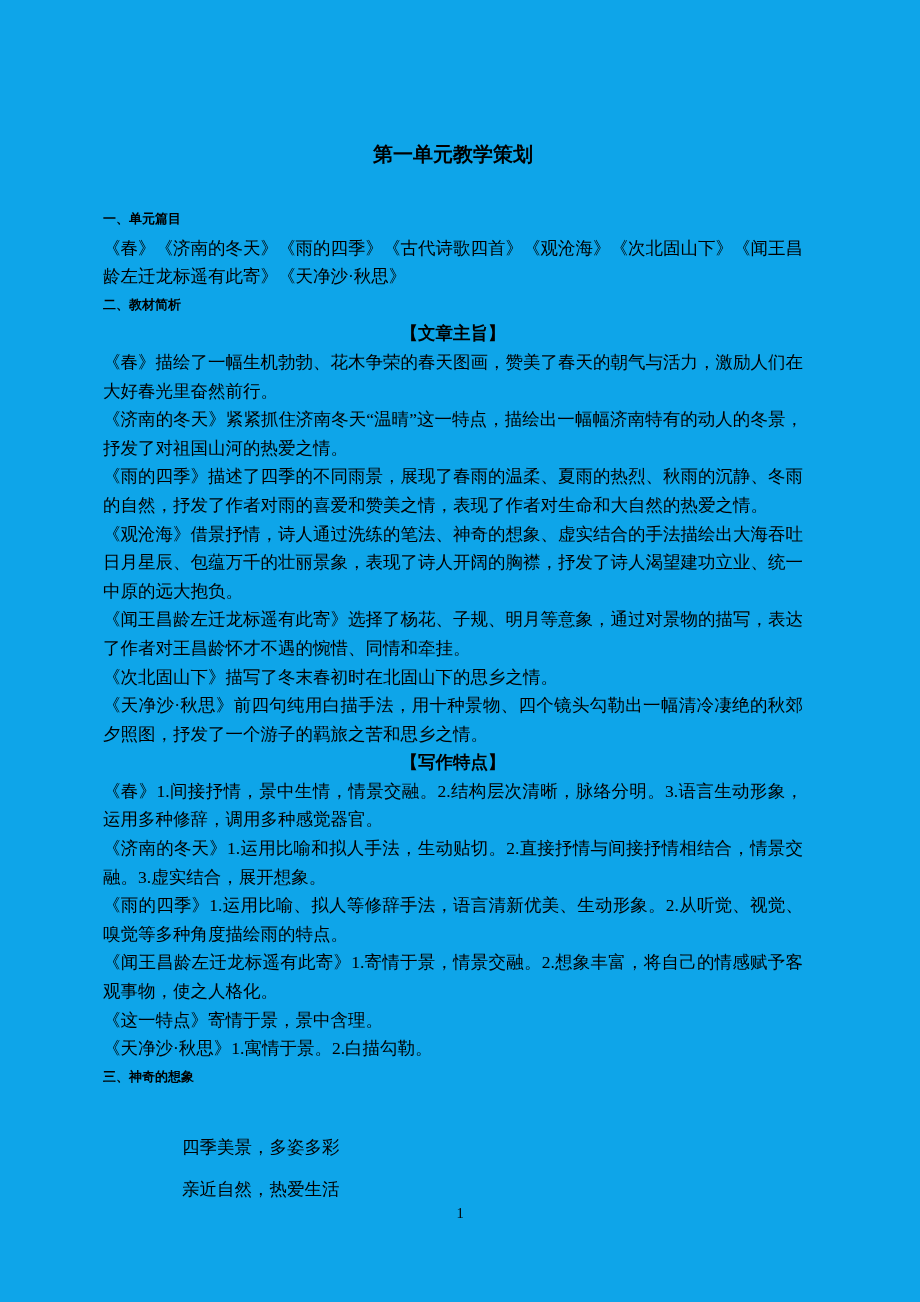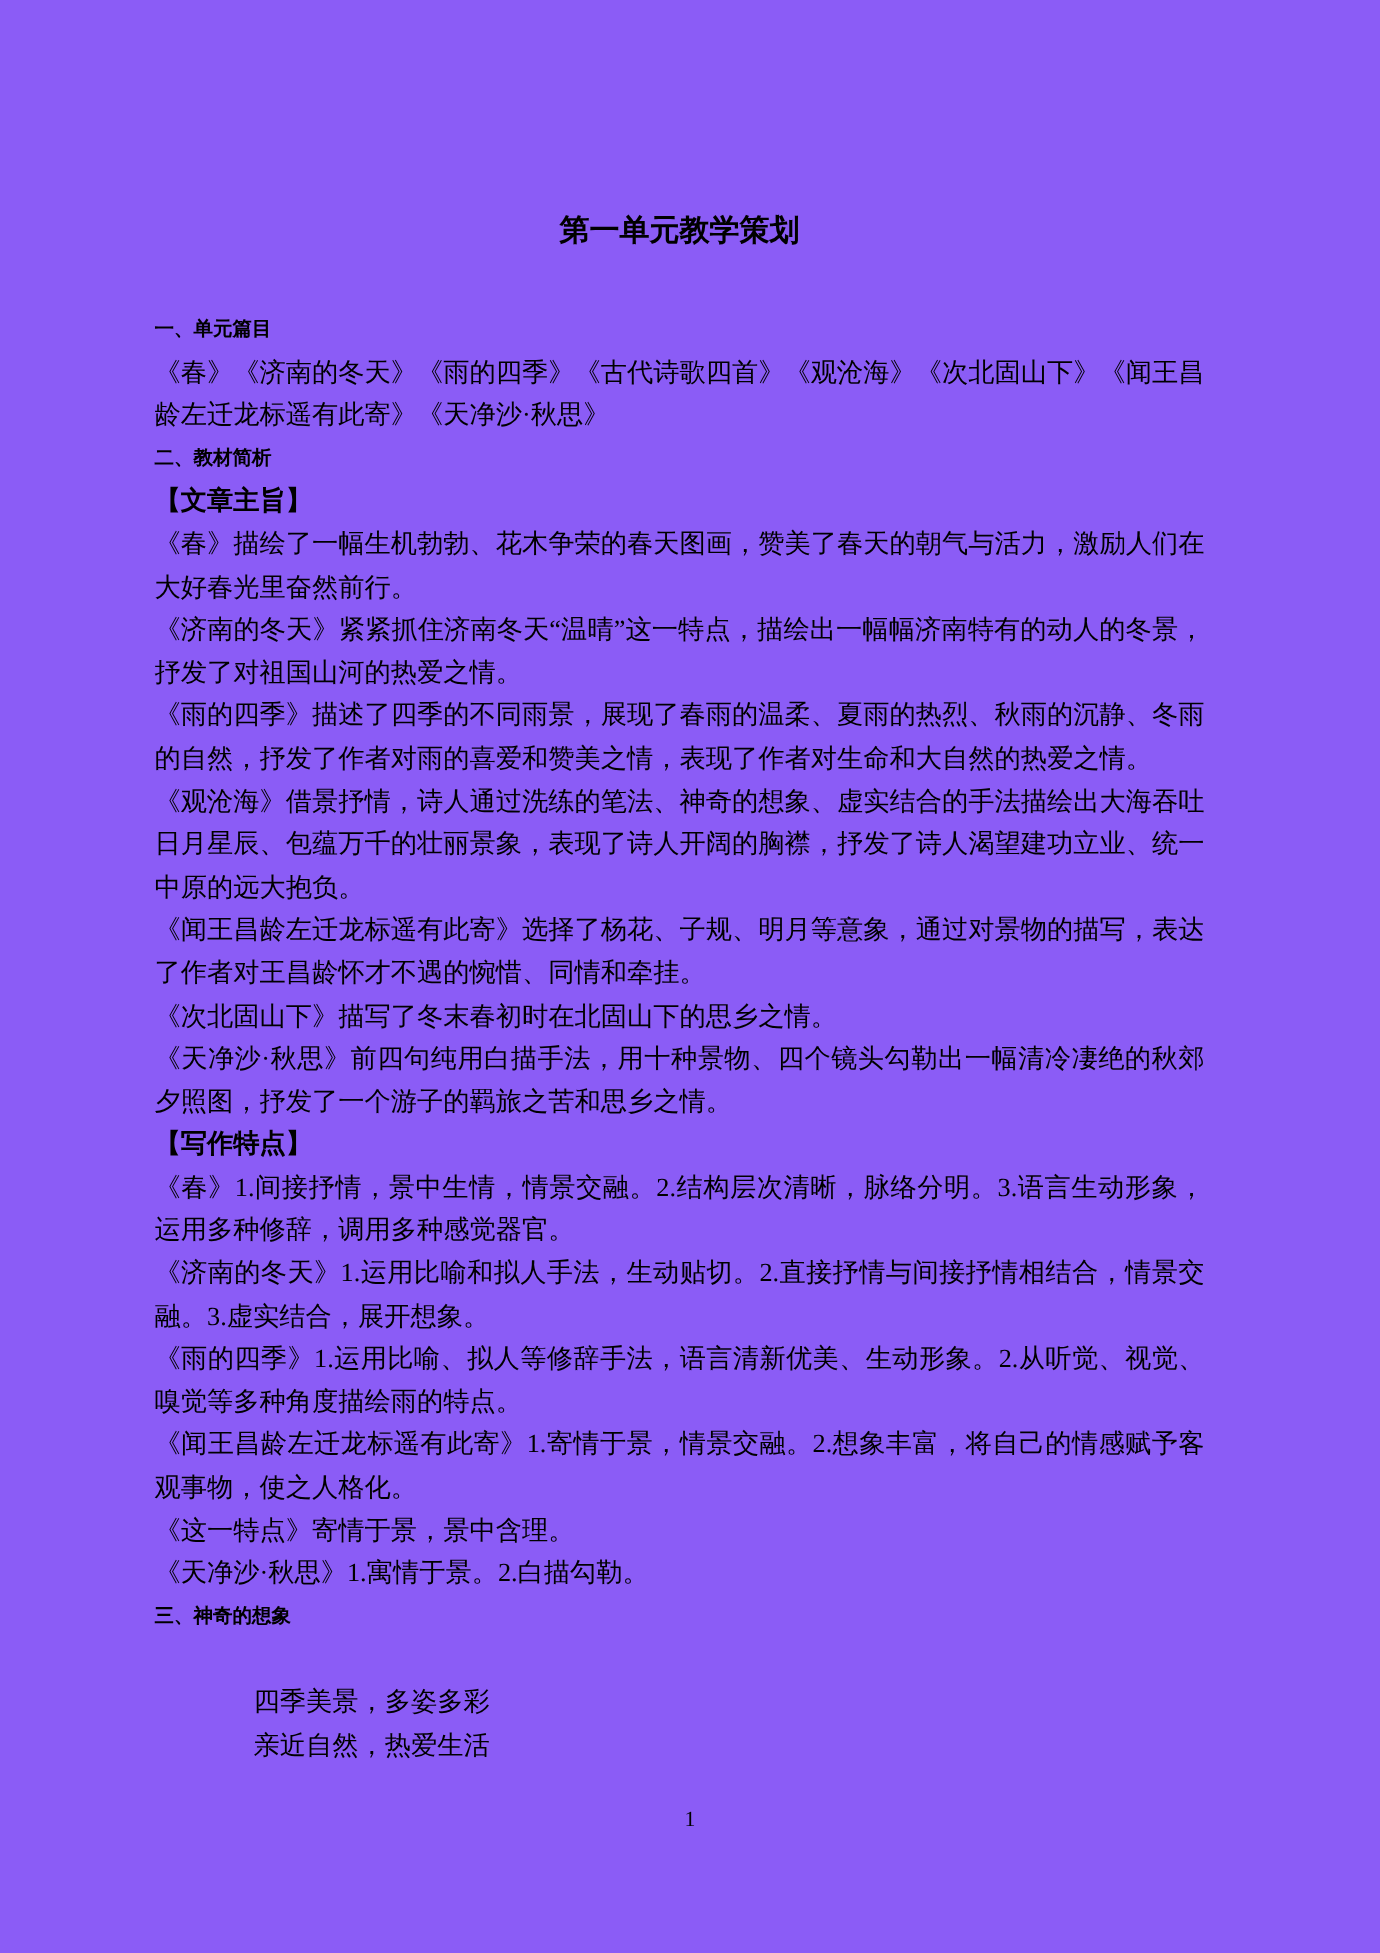--- a/index.html
+++ b/index.html
@@ -4,21 +4,21 @@
 <style>
   html, body {
     margin: 0;
     padding: 0;
     background: #ffffff;
   }
   .page {
     position: relative;
     width: 920px;
     height: 1302px;
-    background: #8b5cf6;
+    background: #0ea5e9;
     color: #000000;
     font-family: "Liberation Serif", "DejaVu Serif", serif;
     box-sizing: border-box;
     padding: 140px 117px 0 103px;
     overflow: hidden;
   }
   .doc-title {
     font-size: 20px;
     font-weight: bold;
     text-align: center;
@@ -30,34 +30,34 @@
     font-weight: bold;
     line-height: 28.6px;
     margin: 0;
     text-align: left;
   }
   .sub-heading {
     font-size: 17.5px;
     font-weight: bold;
     line-height: 28.6px;
     margin: 0;
-    text-align: left;
+    text-align: center;
   }
   .body-para {
     font-size: 17.5px;
     line-height: 28.6px;
     margin: 0;
     text-align: justify;
     text-justify: inter-ideograph;
     word-break: break-all;
   }
   .indent-line {
     font-size: 17.5px;
     line-height: 28.6px;
-    margin: 0;
+    margin: 13px;
     padding-left: 66px;
     text-align: left;
   }
   .blank-line {
     height: 28.6px;
   }
   .page-number {
     position: absolute;
     left: 0;
     top: 1203px;

